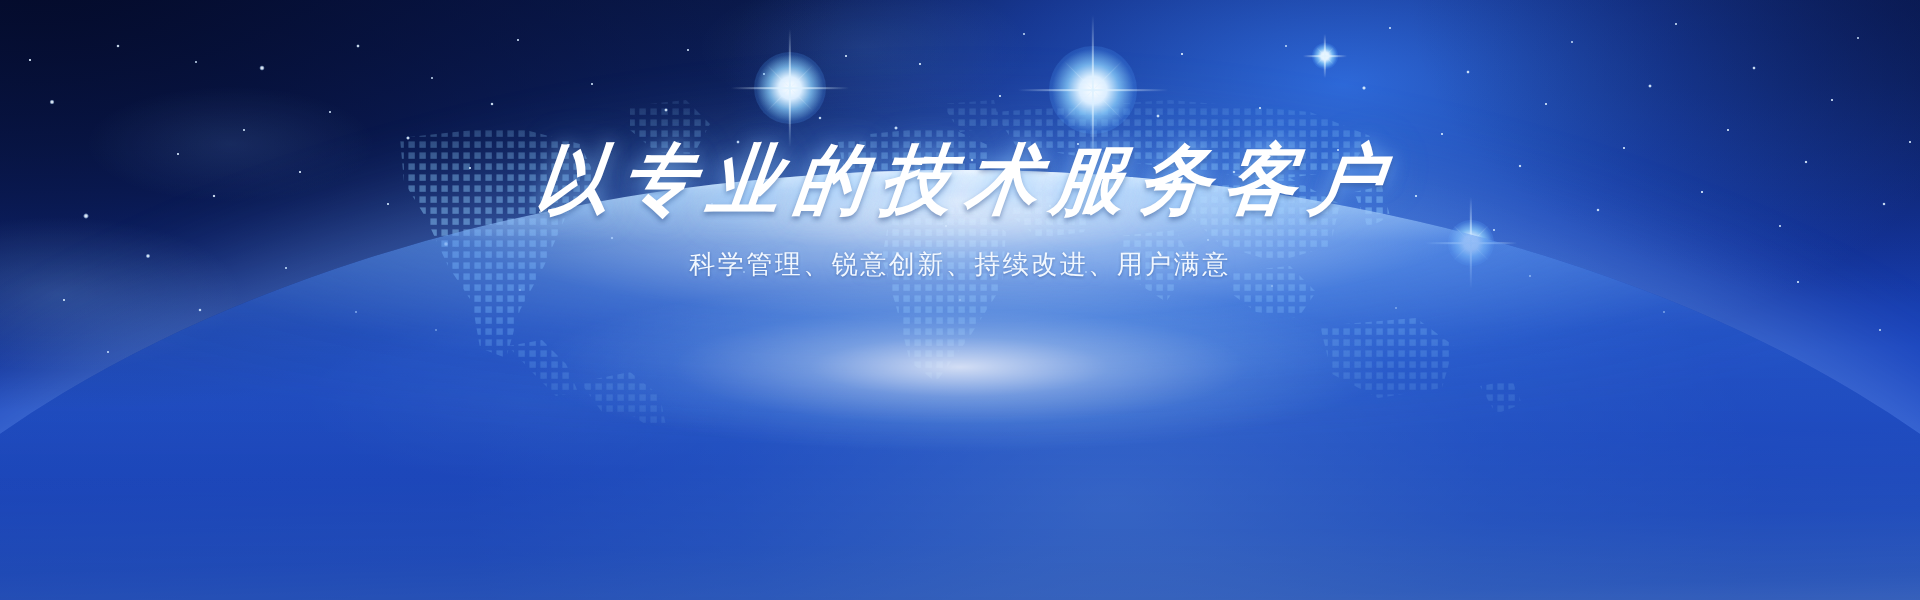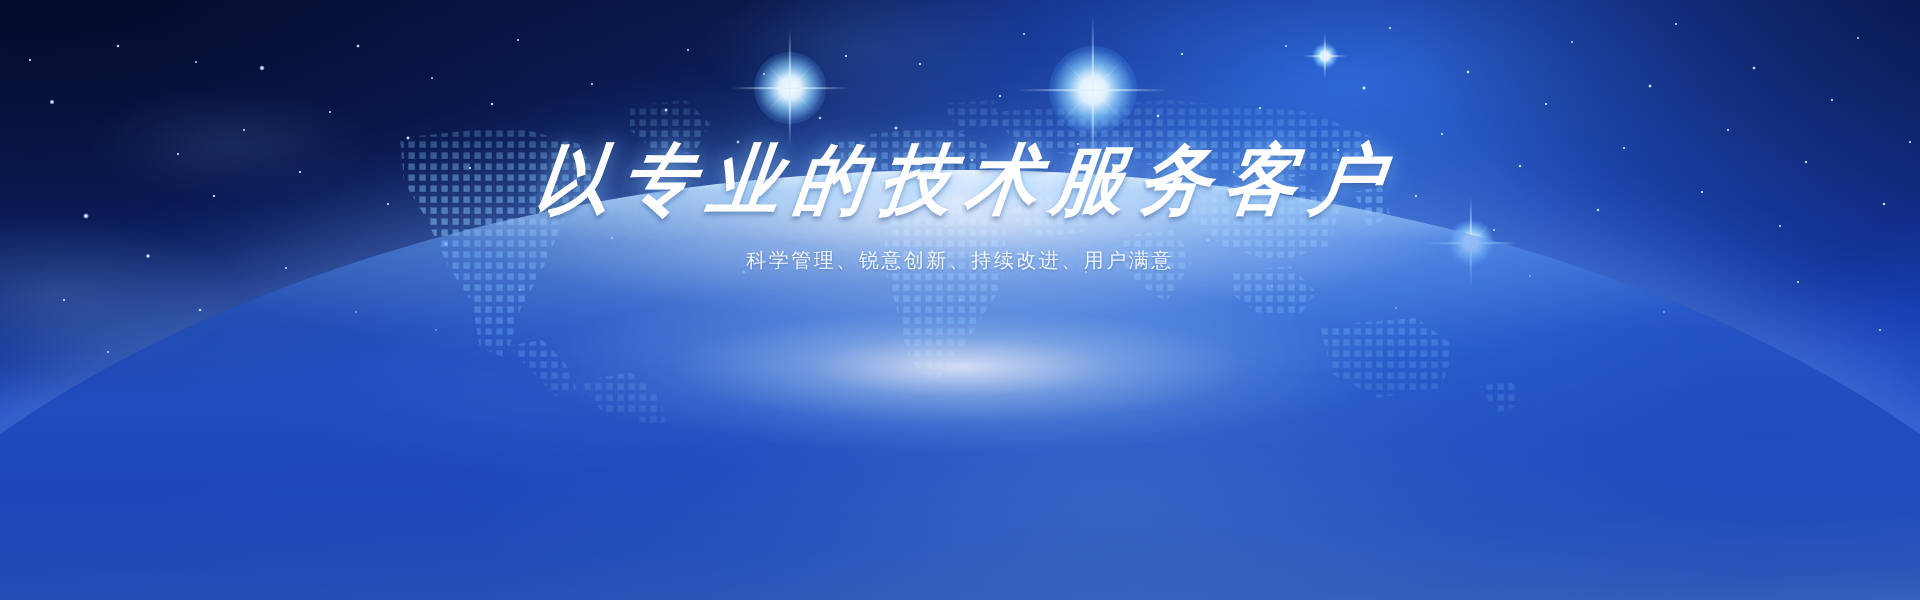--- a/index.html
+++ b/index.html
@@ -127,21 +127,21 @@
     text-shadow:
        0 0 16px rgba(150,205,255,0.55),
        0 0 38px rgba(90,160,255,0.40),
        0 2px 5px rgba(10,30,90,0.45);
     transform:skewX(-7deg) scaleY(1.06);
     padding-left:14px;
   }
   .subtitle{
     margin-top:26px;
     font-family:"DejaVu Sans", "Liberation Sans", sans-serif;
-    font-size:20px;
+    font-size:26px;
     font-weight:400;
     letter-spacing:2.5px;
     color:#f2f8ff;
     white-space:nowrap;
     text-shadow:0 0 10px rgba(140,195,255,0.50), 0 1px 3px rgba(10,30,90,0.40);
   }
 </style>
 </head>
 <body>
 

